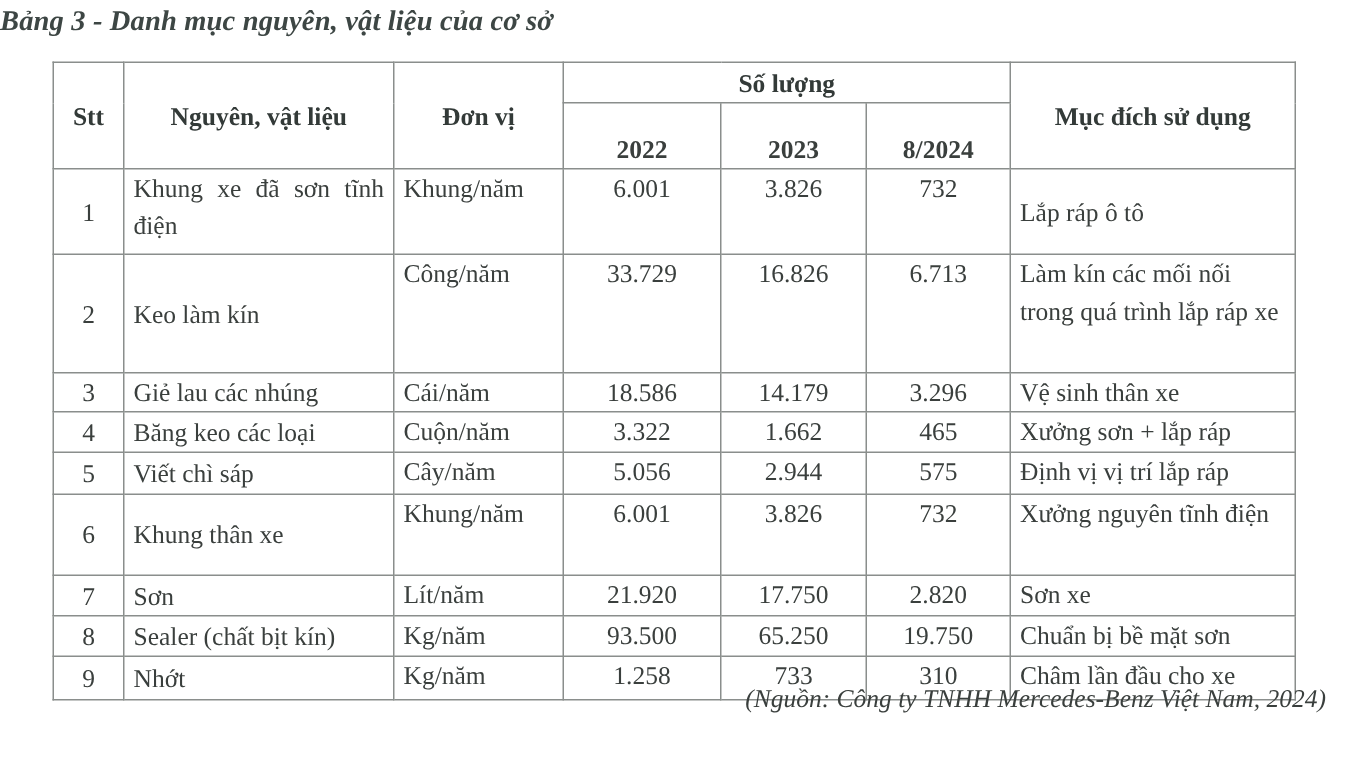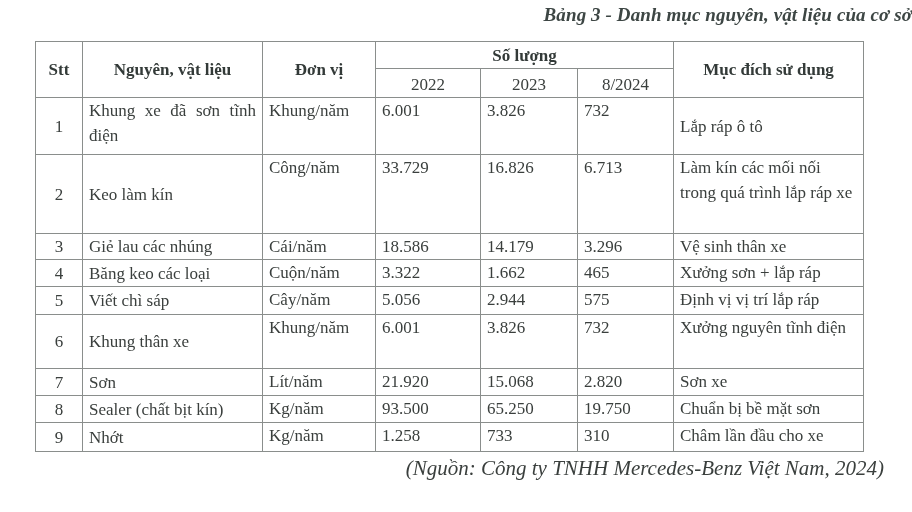--- a/index.html
+++ b/index.html
@@ -13,21 +13,21 @@
       position: relative;
       overflow: hidden;
       font-family: "Liberation Serif", "DejaVu Serif", serif;
       color: #3a3f3d;
     }
     .caption {
       position: absolute;
       top: 4px;
       left: 0;
       width: 912px;
-      text-align: right;
+      text-align: left;
       font-size: 19px;
       font-weight: bold;
       font-style: italic;
       color: #3d4644;
       letter-spacing: 0.1px;
     }
     table.materials {
       position: absolute;
       left: 35px;
       top: 41px;
@@ -44,38 +44,38 @@
       color: #3a3f3d;
       vertical-align: top;
     }
     table.materials th {
       font-weight: bold;
       color: #333a38;
       vertical-align: middle;
       text-align: center;
     }
     table.materials th.year {
-      font-weight: normal;
+      font-weight: bold;
       color: #3a3f3d;
-      padding-top: 3px;
+      padding-top: 18px;
       vertical-align: top;
     }
     .c-stt { text-align: center; vertical-align: middle !important; }
     .c-name { text-align: left; vertical-align: middle !important; }
     .c-name.top { vertical-align: top !important; }
     .c-unit { text-align: left; }
-    .c-num { text-align: left; }
+    .c-num { text-align: center; }
     .c-purpose { text-align: left; margin-left: 42px; }
     .c-purpose.mid { vertical-align: middle !important; }
     .c-name.justify { text-align: justify; text-align-last: left; }
     .source {
       position: absolute;
       top: 456px;
       right: 28px;
-      font-size: 21px;
+      font-size: 17px;
       font-style: italic;
       color: #3a3f3d;
     }
   </style>
 </head>
 <body>
 
 <div class="caption">Bảng 3 - Danh mục nguyên, vật liệu của cơ sở</div>
 
 <table class="materials">
@@ -155,21 +155,21 @@
       <td class="c-num">6.001</td>
       <td class="c-num">3.826</td>
       <td class="c-num">732</td>
       <td class="c-purpose">Xưởng nguyên tĩnh điện</td>
     </tr>
     <tr style="height:27px">
       <td class="c-stt">7</td>
       <td class="c-name">Sơn</td>
       <td class="c-unit">Lít/năm</td>
       <td class="c-num">21.920</td>
-      <td class="c-num">15.068</td>
+      <td class="c-num">17.750</td>
       <td class="c-num">2.820</td>
       <td class="c-purpose">Sơn xe</td>
     </tr>
     <tr style="height:27px">
       <td class="c-stt">8</td>
       <td class="c-name">Sealer (chất bịt kín)</td>
       <td class="c-unit">Kg/năm</td>
       <td class="c-num">93.500</td>
       <td class="c-num">65.250</td>
       <td class="c-num">19.750</td>

